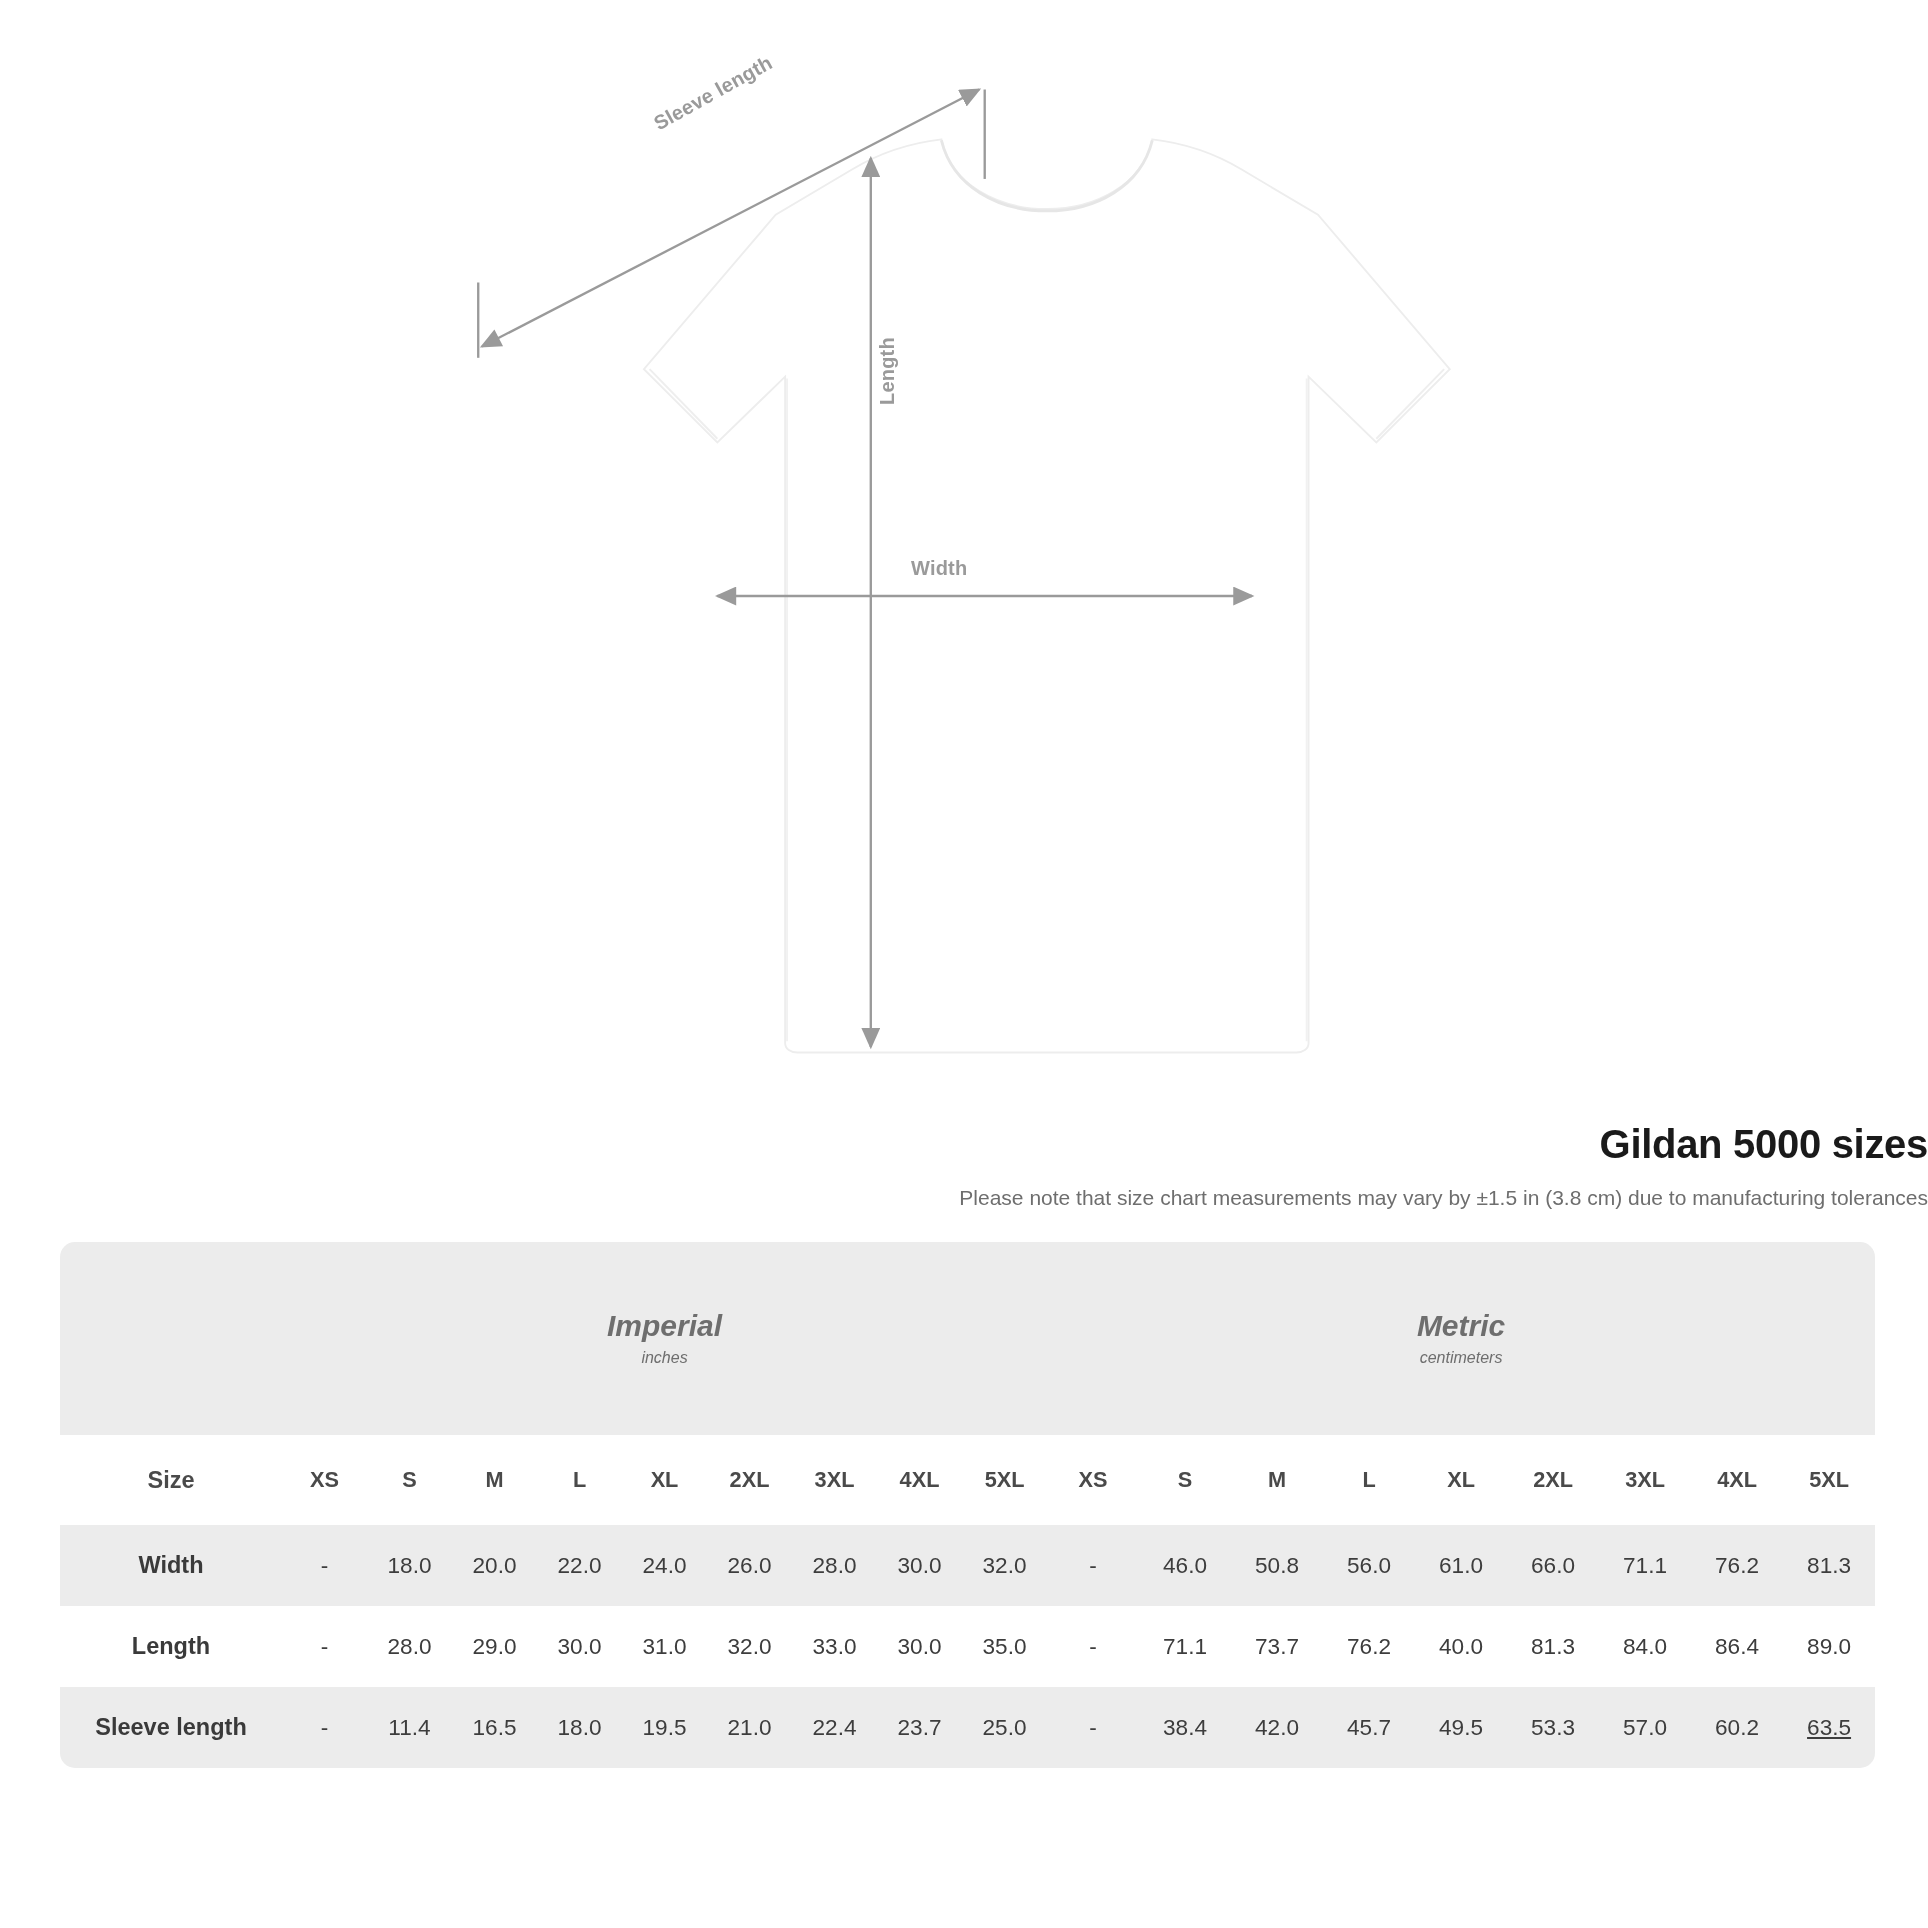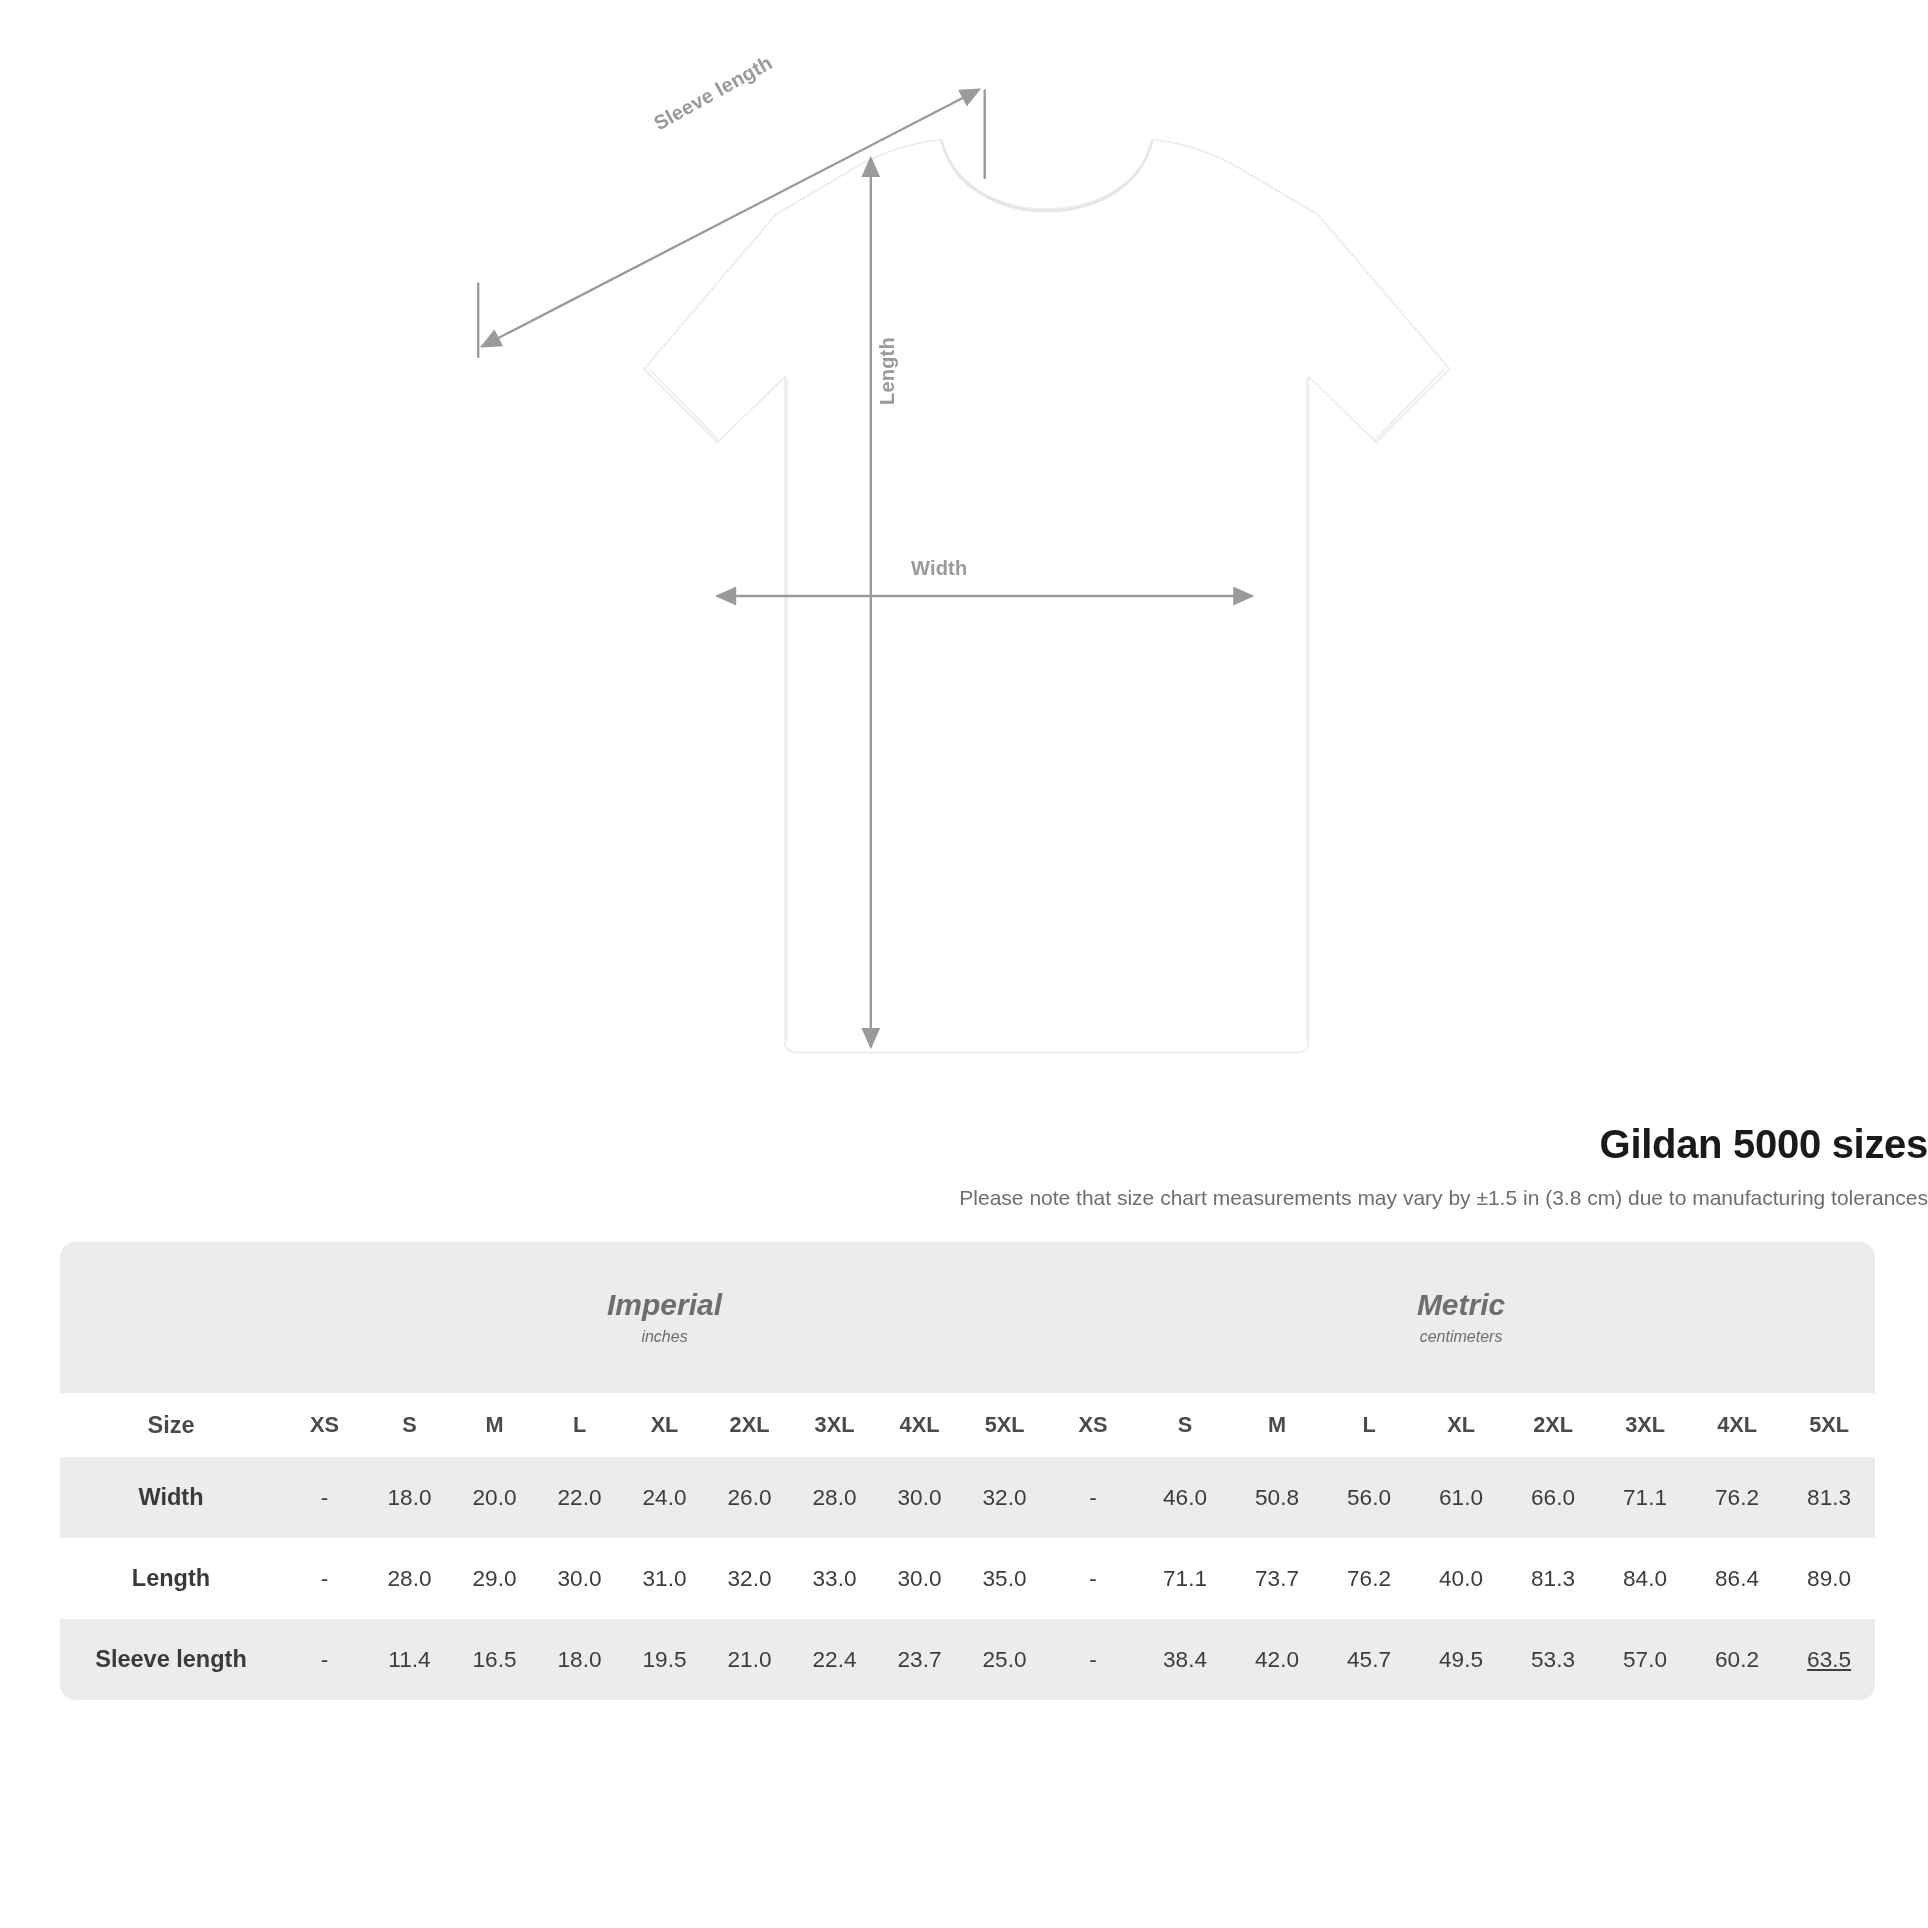--- a/index.html
+++ b/index.html
@@ -83,21 +83,21 @@
     border-collapse: separate;
     border-spacing: 0;
     table-layout: fixed;
   }
   table.size-table td, table.size-table th {
     padding: 0;
     margin: 0;
   }
   .unitrow td {
     background: #ececec;
-    height: 151px;
+    height: 193px;
     vertical-align: middle;
     text-align: center;
   }
   .unitrow td.corner-left {
     border-top-left-radius: 15px;
   }
   .unitrow td.corner-right {
     border-top-right-radius: 15px;
   }
   .unit-name {
@@ -109,21 +109,21 @@
   }
   .unit-sub {
     font-size: 16px;
     font-style: italic;
     color: #6e6e6e;
     line-height: 1.6;
   }
 
   .hdr td {
     background: #ffffff;
-    height: 64px;
+    height: 90px;
     text-align: center;
     vertical-align: middle;
     font-size: 21.7px;
     font-weight: bold;
     color: #4a4a4a;
   }
   .hdr td.rowhead {
     font-size: 23.5px;
   }
 

